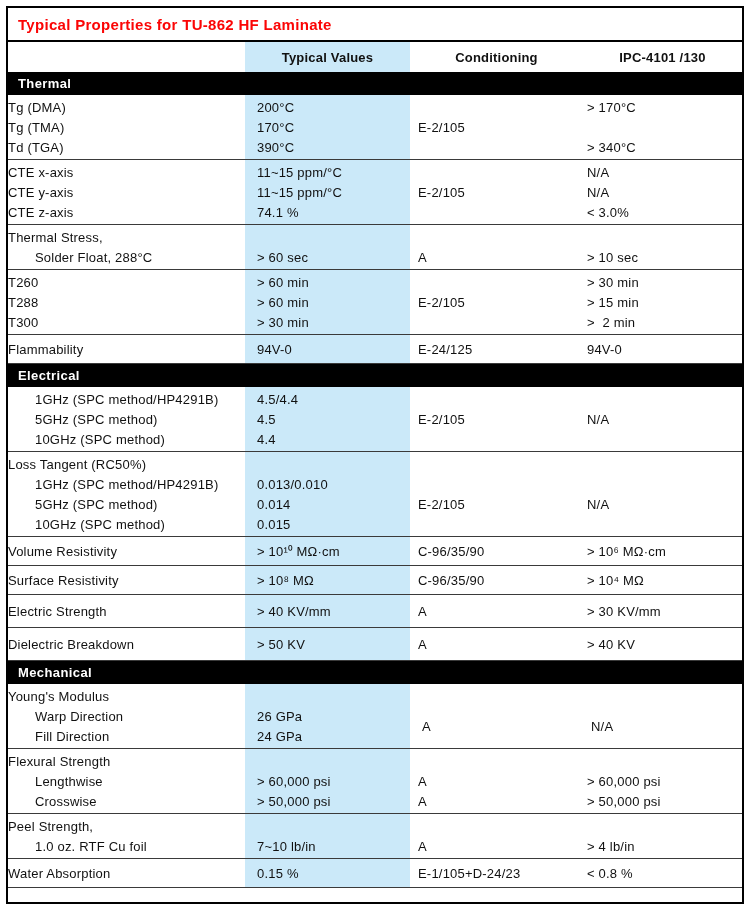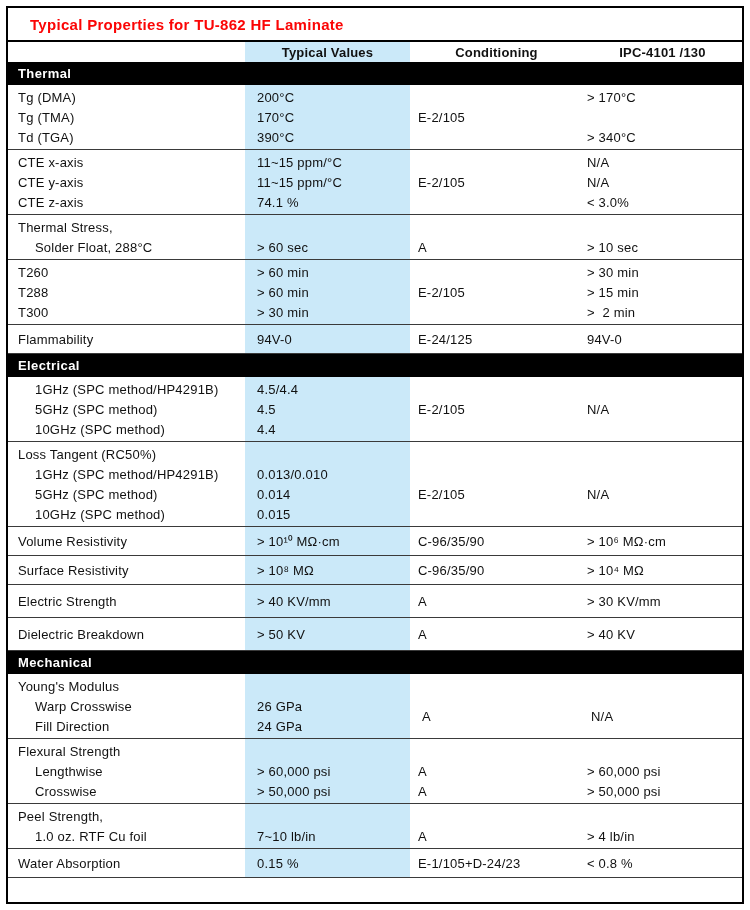--- a/index.html
+++ b/index.html
@@ -10,25 +10,25 @@
   }
   .frame {
     position:absolute; left:6px; top:6px;
     width:734px; height:894px;
     border:2px solid #000;
     background:#fff;
   }
   .title-row {
     height:32px; border-bottom:2px solid #000;
     display:flex; align-items:center;
-    padding-left:22px;
+    padding-left:10px;
     font-size:15px; font-weight:bold; letter-spacing:0.3px;
   }
   .header-row {
-    height:20px;
+    height:30px;
     display:grid; grid-template-columns:237px 165px 173px 1fr;
     align-items:center;
     font-size:13px; font-weight:bold; letter-spacing:0.2px;
     background:linear-gradient(to right, transparent 0 237px, var(--blue) 237px 402px, transparent 402px 100%);
   }
   .hc { text-align:center; white-space:pre; }
   .bar {
     height:23px; background:#000; color:#fff;
     display:flex; align-items:center; padding-left:10px;
     font-size:13px; font-weight:bold; letter-spacing:0.4px;
@@ -40,21 +40,21 @@
     background:linear-gradient(to right, transparent 0 237px, var(--blue) 237px 402px, transparent 402px 100%);
   }
   .group.pad-m { padding:4px 0; }
   .group.pad-l { padding:6px 0; }
   .row {
     display:grid; grid-template-columns:237px 165px 173px 1fr;
     height:20px; align-items:center;
     font-size:13px; letter-spacing:0.2px;
   }
   .cell { white-space:pre; overflow:visible; }
-  .prop { padding-left:10px; }
+  .prop { padding-left:0; }
   .prop.indent { padding-left:27px; }
   .typ  { padding-left:12px; }
   .cond { padding-left:8px; }
   .ipc  { padding-left:4px; }
   .mergedcell {
     position:absolute; display:flex; align-items:center;
     font-size:13px; letter-spacing:0.2px; white-space:pre;
   }
   .mergedcell.cond { left:406px; }
   .mergedcell.ipc  { left:579px; }
@@ -237,21 +237,21 @@
       </div>
       <div class="bar">Mechanical</div>
       <div class="group">
         <div class="row">
           <div class="cell prop">Young's Modulus</div>
           <div class="cell typ"></div>
           <div class="cell cond"></div>
           <div class="cell ipc"></div>
         </div>
         <div class="row">
-          <div class="cell prop indent">Warp Crosswise</div>
+          <div class="cell prop indent">Warp Direction</div>
           <div class="cell typ">26 GPa</div>
           <div class="cell cond"></div>
           <div class="cell ipc"></div>
         </div>
         <div class="row">
           <div class="cell prop indent">Fill Direction</div>
           <div class="cell typ">24 GPa</div>
           <div class="cell cond"></div>
           <div class="cell ipc"></div>
         </div>

